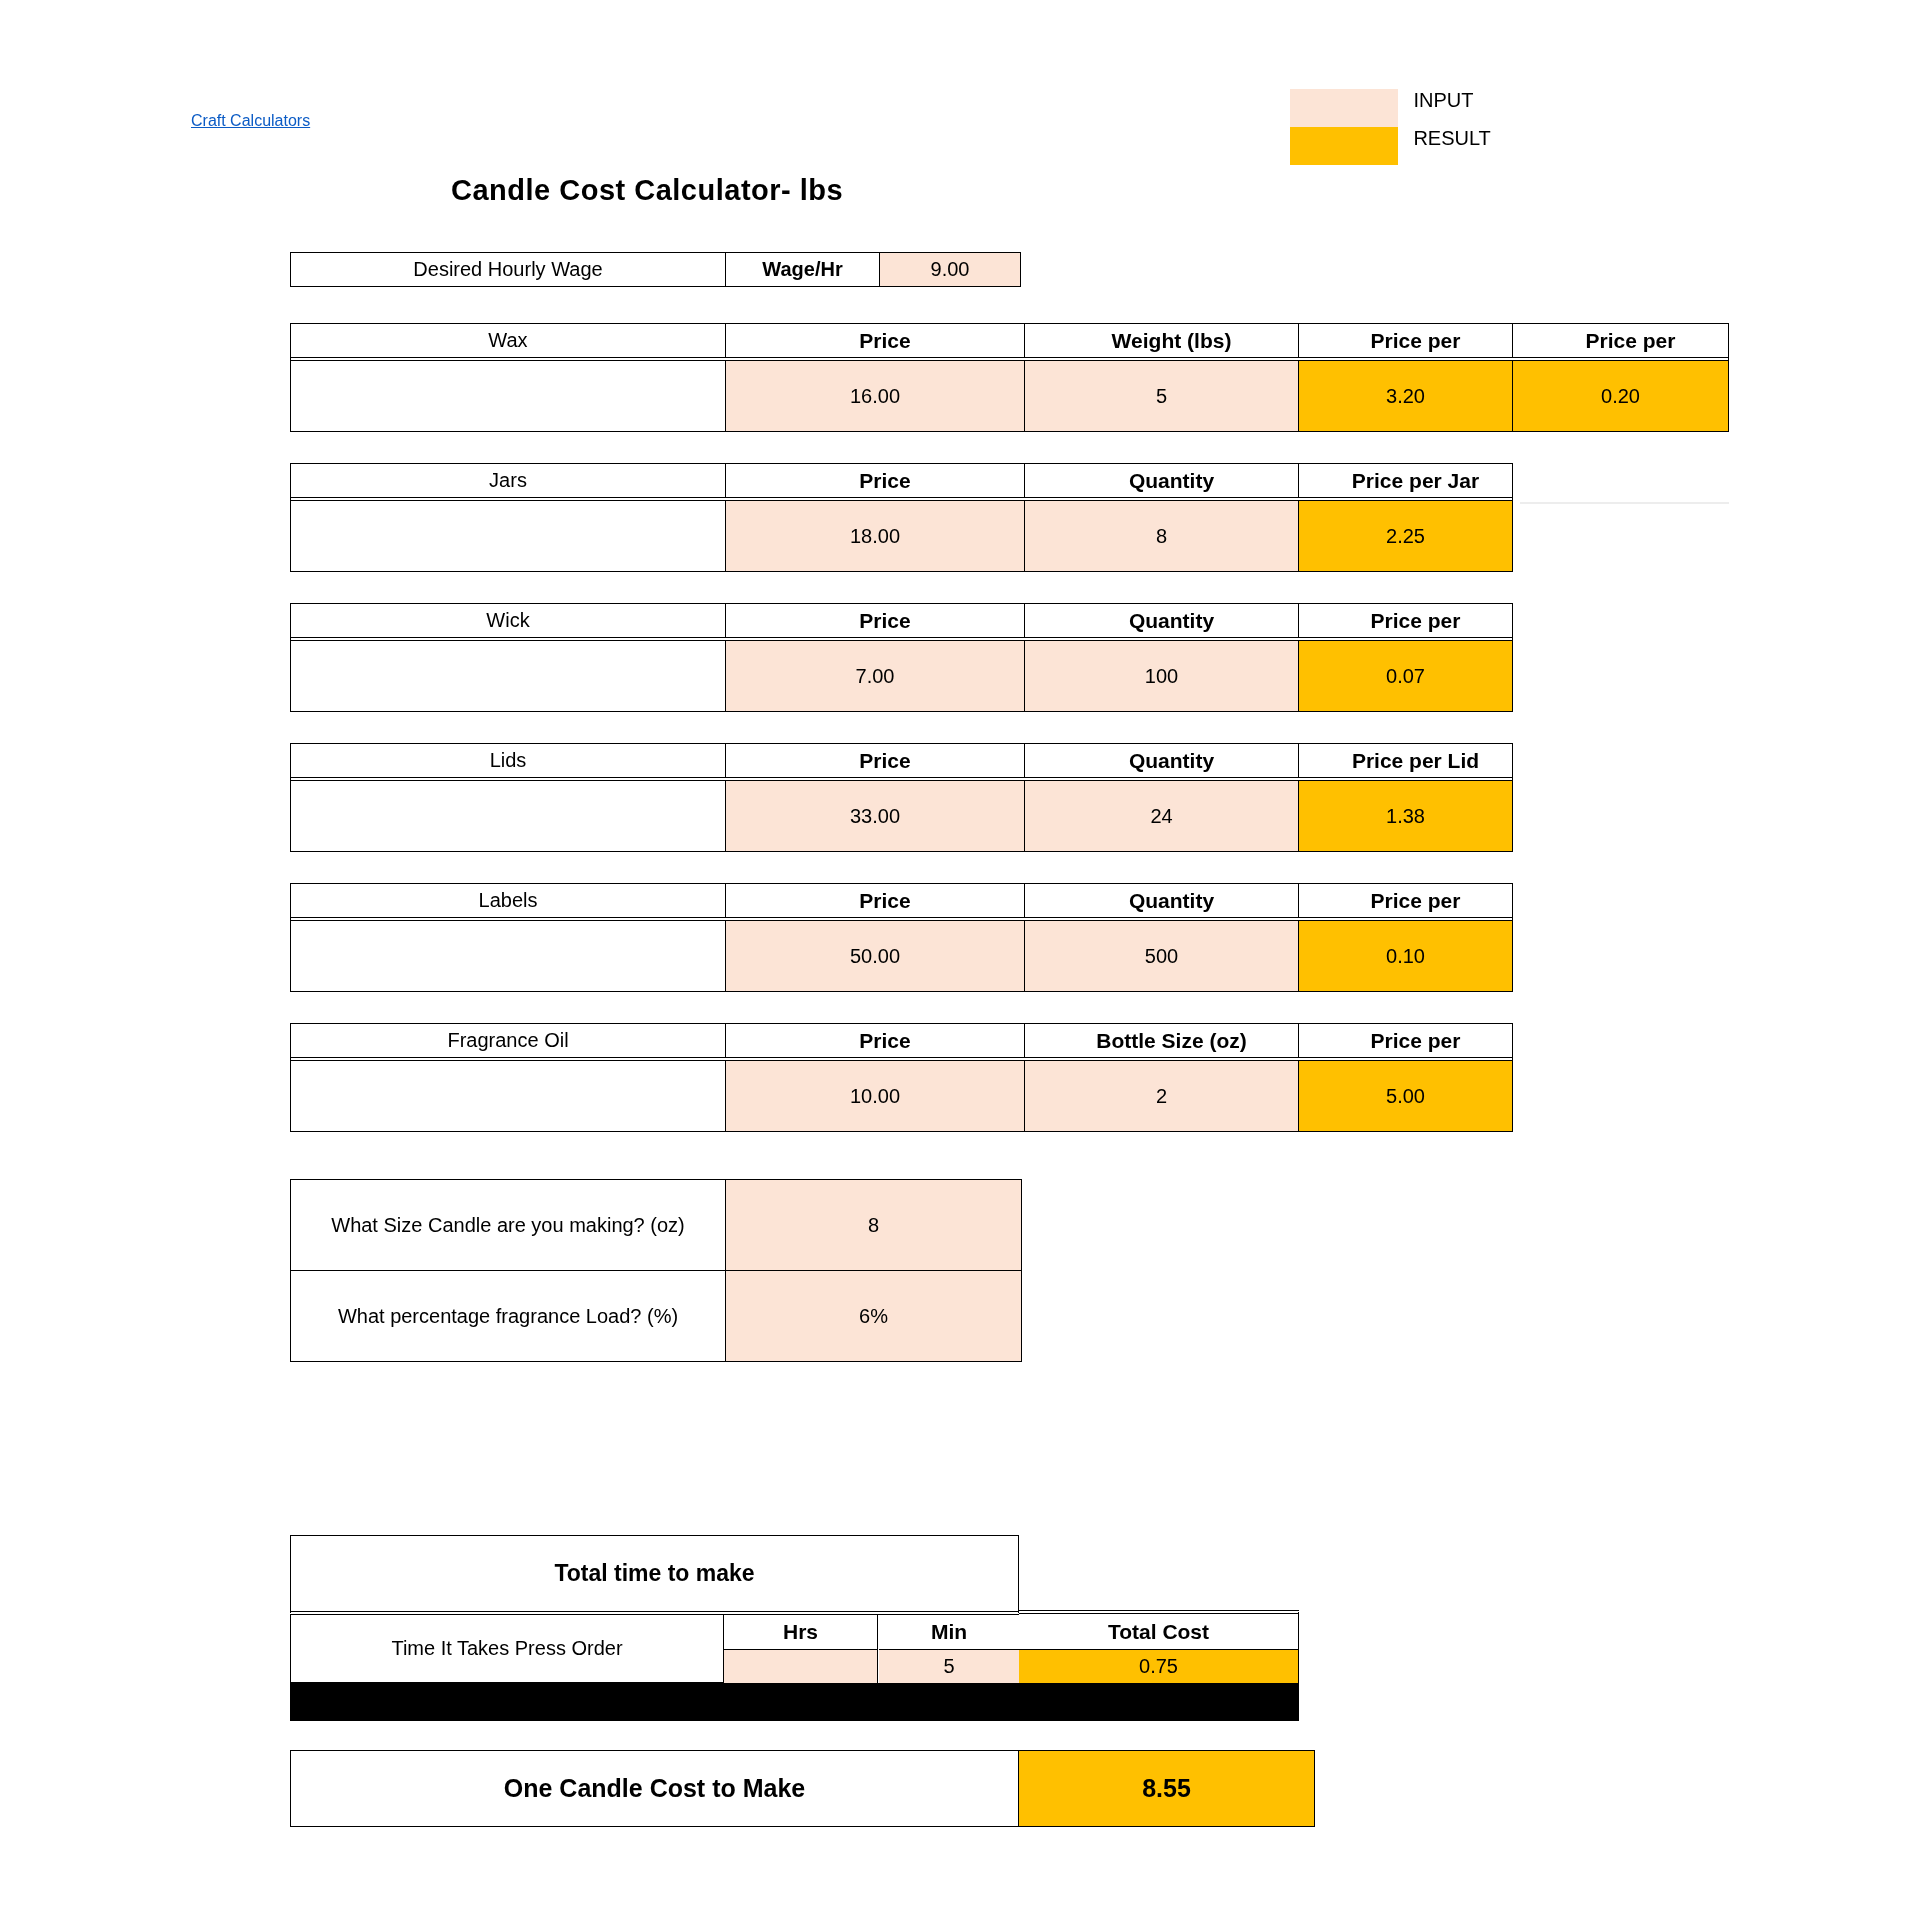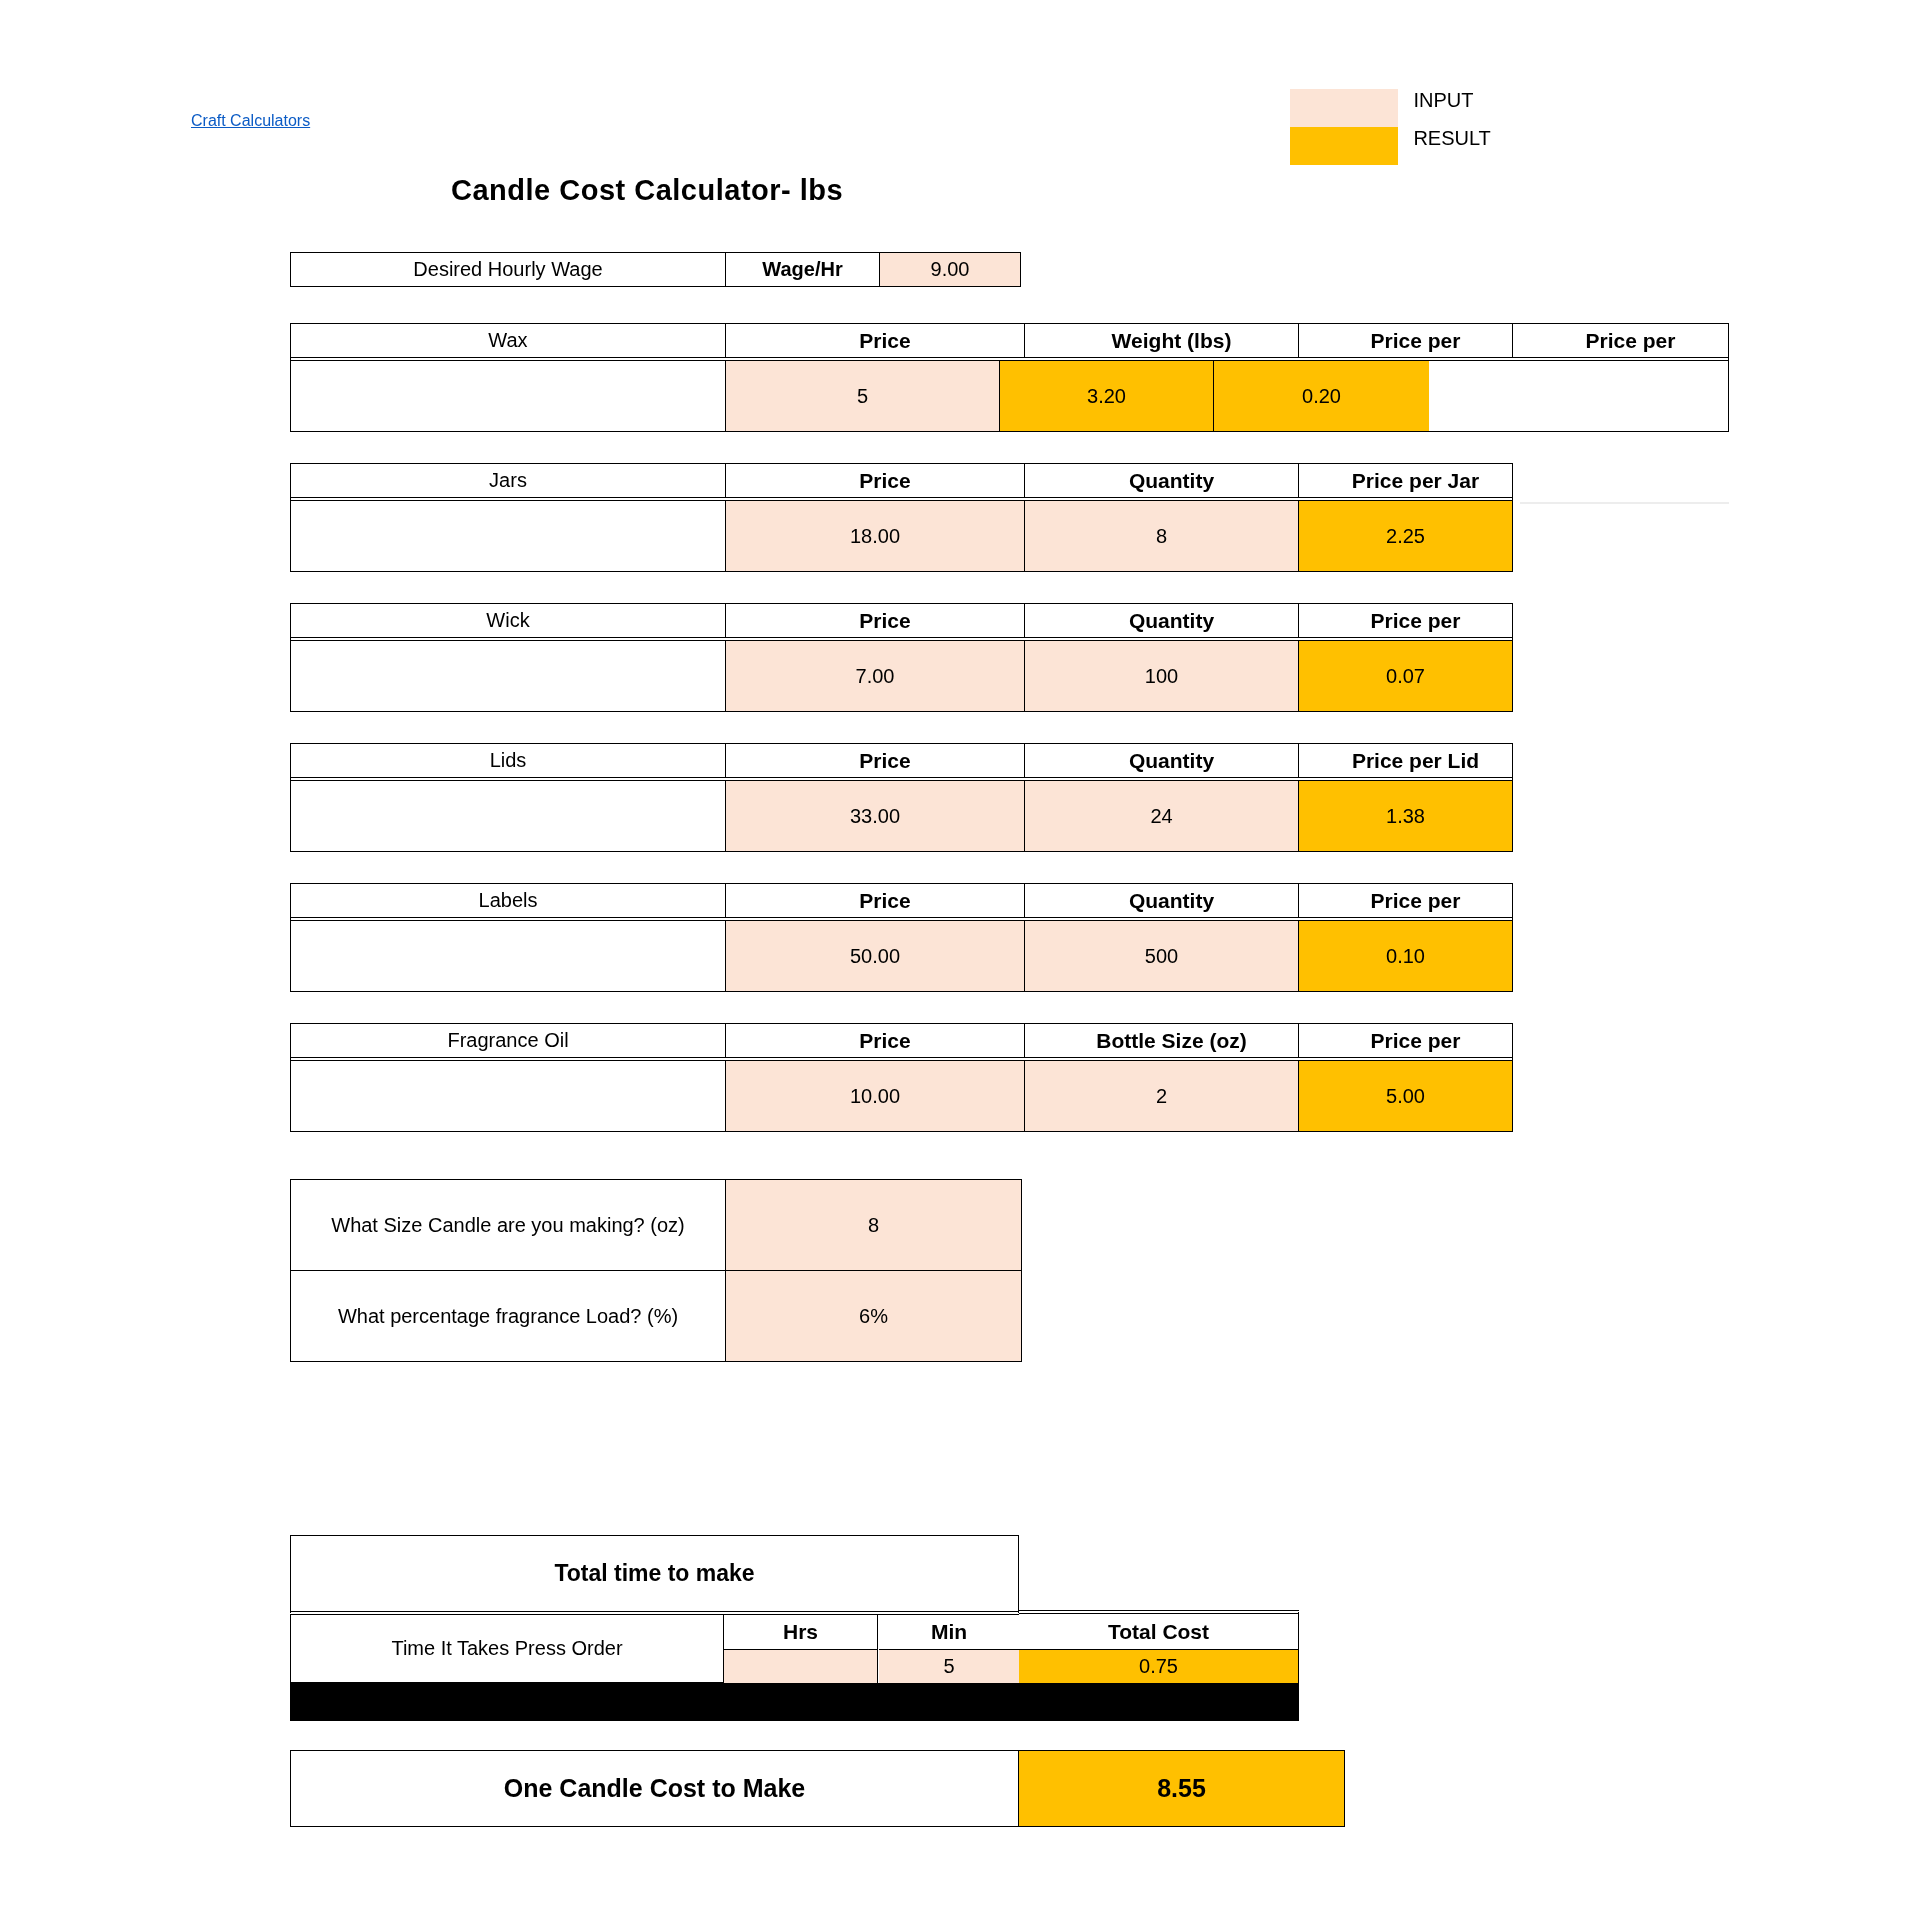--- a/index.html
+++ b/index.html
@@ -76,21 +76,21 @@
   .tt-head{display:flex;align-items:center;justify-content:center;font-size:21px;font-weight:bold;background:#fff;}
   .tt-hrs-v{left:434px;top:115px;width:154px;height:33px;border-right:1.9px solid #000;}
   .tt-min-v{left:589px;top:115px;width:140px;height:33px;}
   .tt-total-v{left:729px;top:115px;width:280px;height:33px;border-right:1.9px solid #000;text-align:center;}
   .tt-val{display:flex;align-items:center;justify-content:center;font-size:20px;}
   .tt-bar{left:0;top:148px;width:1009px;height:38px;background:#000;}
   
   .summary{position:absolute;left:290px;top:1750px;display:flex;border:1.9px solid #000;}
   .summary .cell{height:75px;font-size:25px;font-weight:bold;}
   .sum-label{width:727px;background:#fff;}
-  .sum-value{width:326px;border-left:1.9px solid #000;}
+  .sum-value{width:296px;border-left:1.9px solid #000;}
 </style>
 </head>
 <body>
 
 <div class="canvas">
 
   <a class="craft-link">Craft Calculators</a>
 
   <div class="legend">
     <div class="legend-row">
@@ -115,20 +115,21 @@
       <div class="itable">
         <div class="row hrow">
           <div class="cell c0">Wax</div>
           <div class="cell bold c1">Price</div>
           <div class="cell bold c2">Weight (lbs)</div>
           <div class="cell bold c3">Price per</div>
           <div class="cell bold c4">Price per</div>
         </div>
         <div class="row vrow">
           <div class="cell c0"></div>
+          <div class="cell c1 pink">16.00</div>
           <div class="cell c2 pink">5</div>
           <div class="cell c3 orange">3.20</div>
           <div class="cell c4 orange">0.20</div>
         </div>
       </div>
       <div class="itable">
         <div class="row hrow">
           <div class="cell c0">Jars</div>
           <div class="cell bold c1">Price</div>
           <div class="cell bold c2">Quantity</div>

